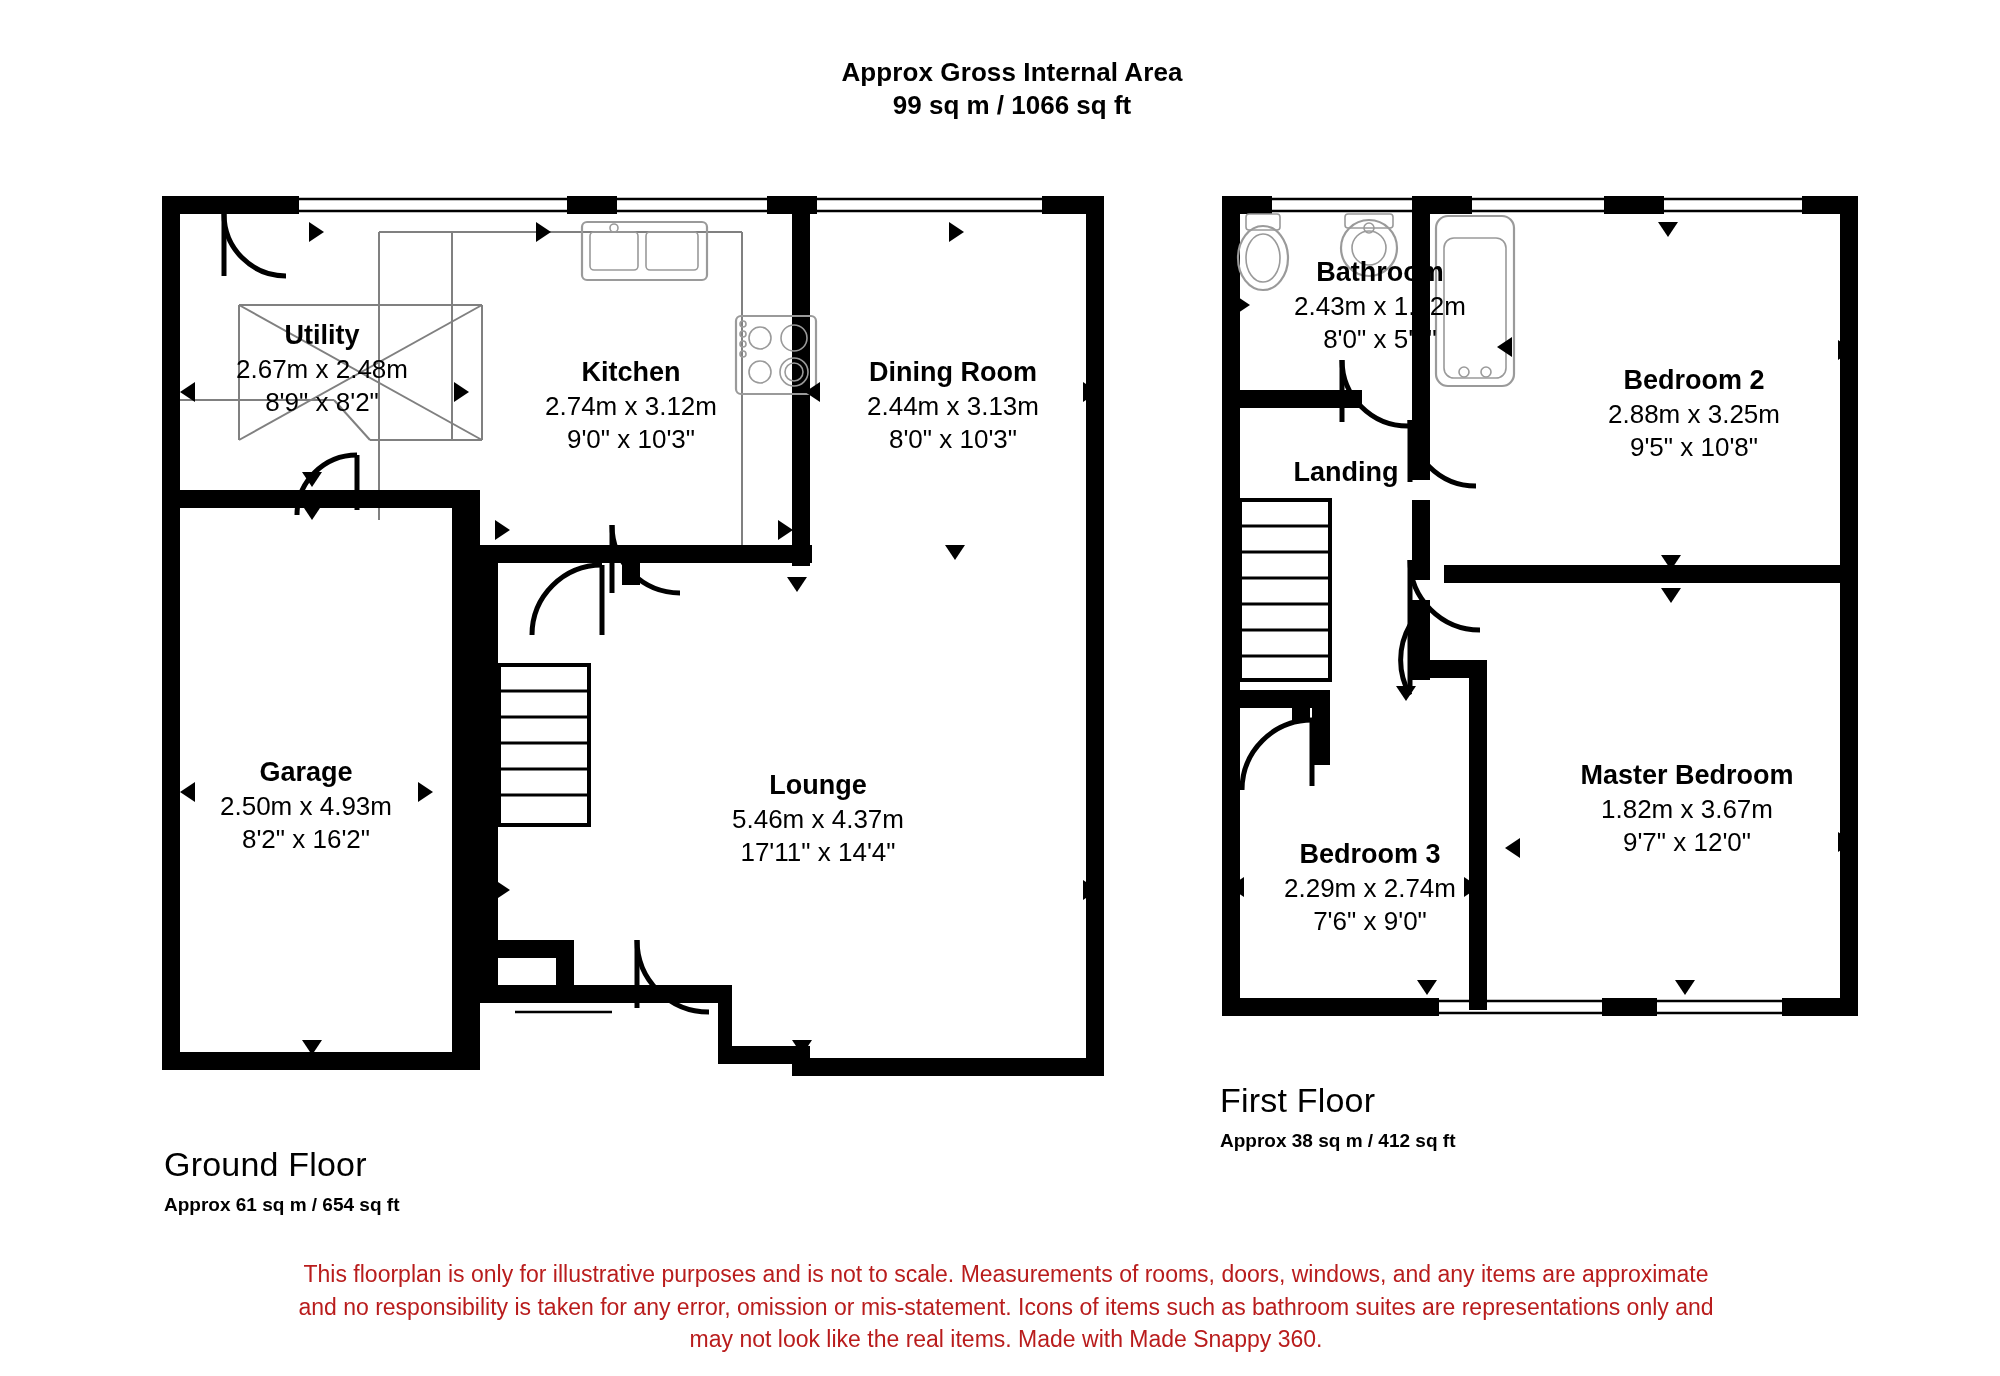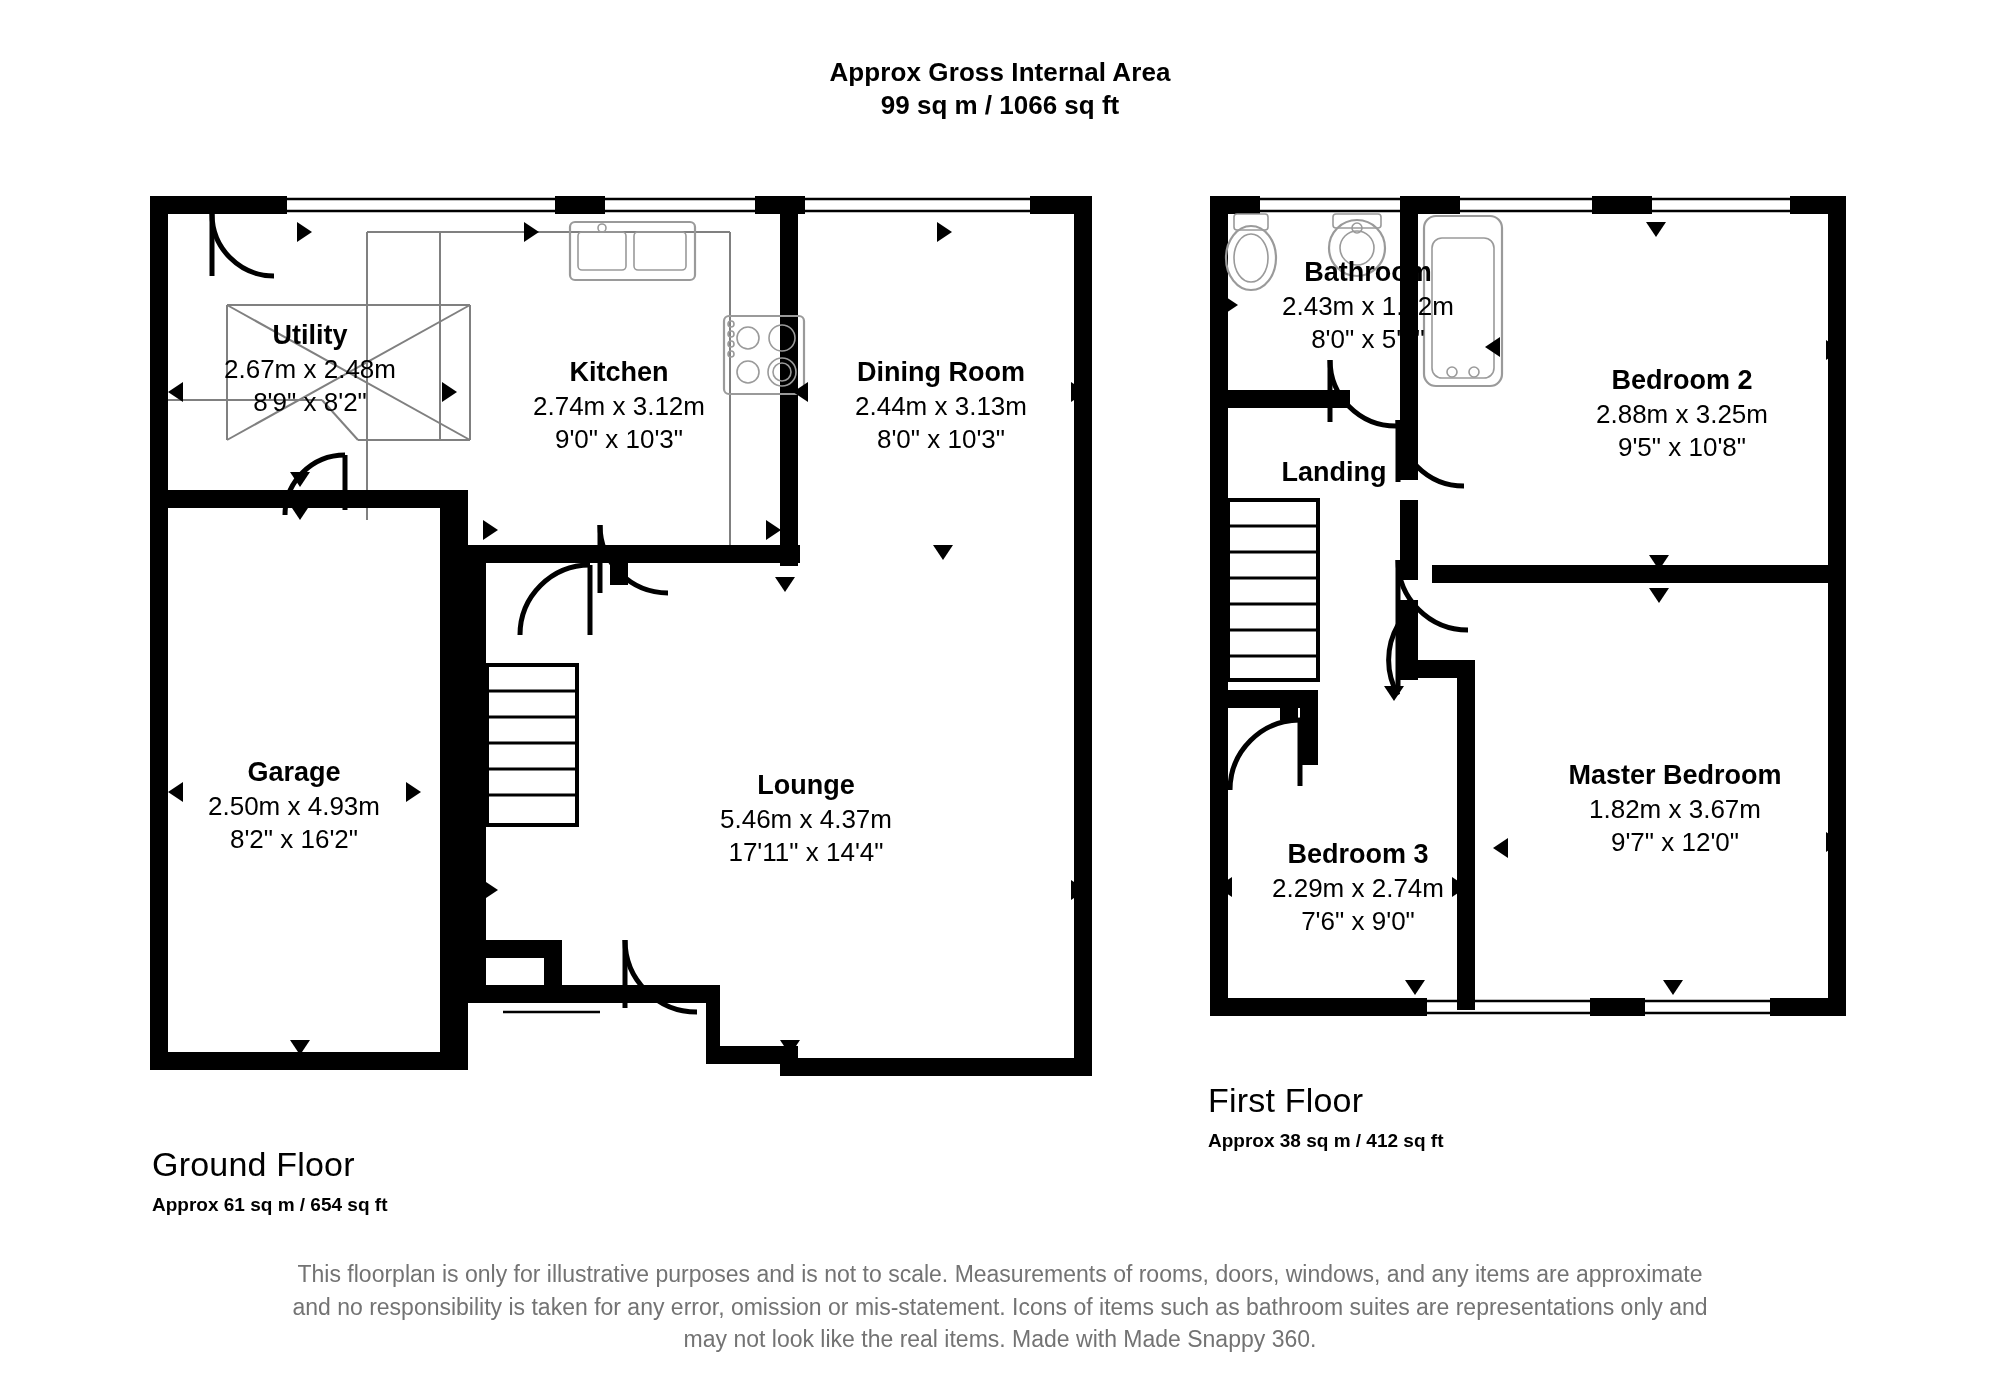--- a/index.html
+++ b/index.html
@@ -12,20 +12,21 @@
     width: 2000px;
     height: 1376px;
     font-family: "Liberation Sans", sans-serif;
     color: #000000;
     position: relative;
     overflow: hidden;
   }
   #plan-root {
     position: absolute;
     inset: 0;
+    margin-left: 12px;
   }
   svg.plan {
     position: absolute;
     left: 0;
     top: 0;
     width: 2000px;
     height: 1376px;
   }
   .wall { fill: #000000; }
   .thin { fill: none; stroke: #808080; stroke-width: 2; }
@@ -71,21 +72,21 @@
     font-weight: bold;
   }
   .left-anchor { transform: translate(0,0); text-align: right; }
   .disclaimer {
     position: absolute;
     width: 100%;
     left: 0;
     text-align: center;
     font-size: 23px;
     line-height: 1.42;
-    color: #737373;
+    color: #b91c1c;
   }
 </style>
 </head>
 <body>
 
 <div id="plan-root">
 
   <svg class="plan" viewBox="0 0 2000 1376">
 
     <g>

